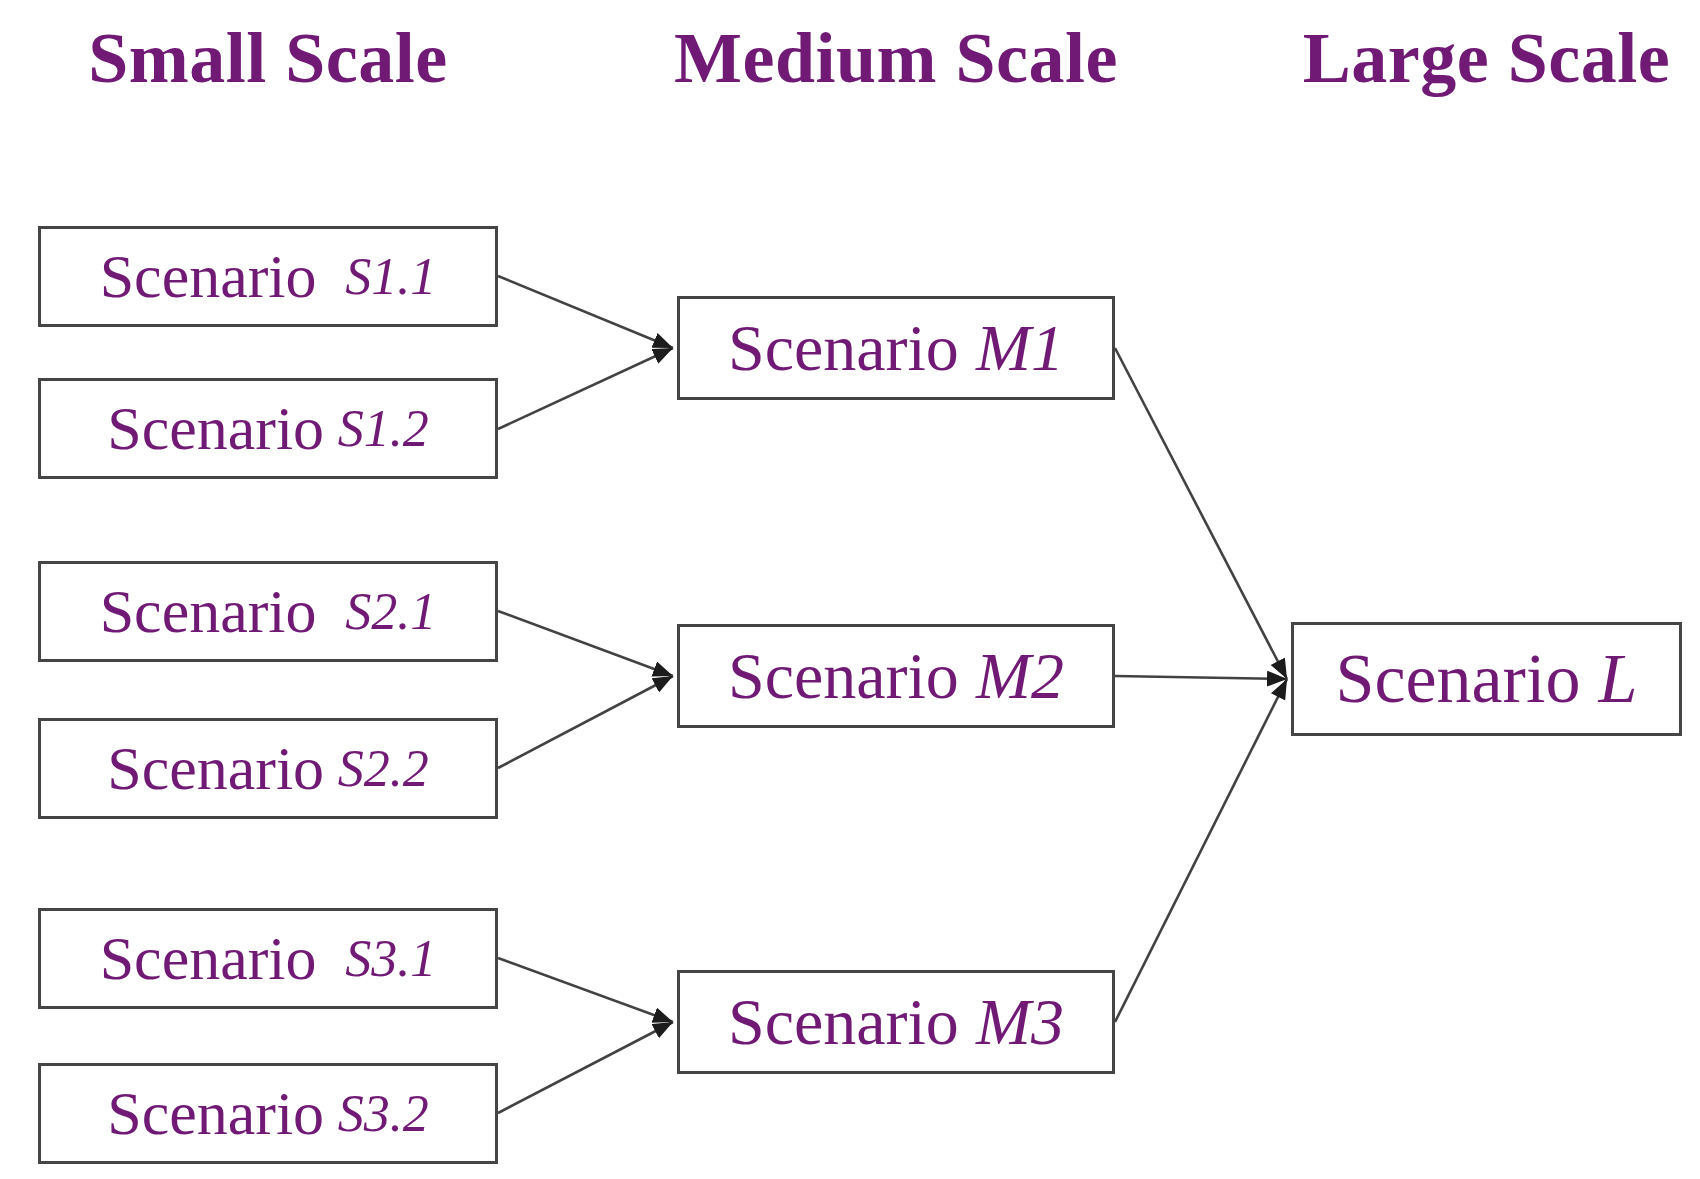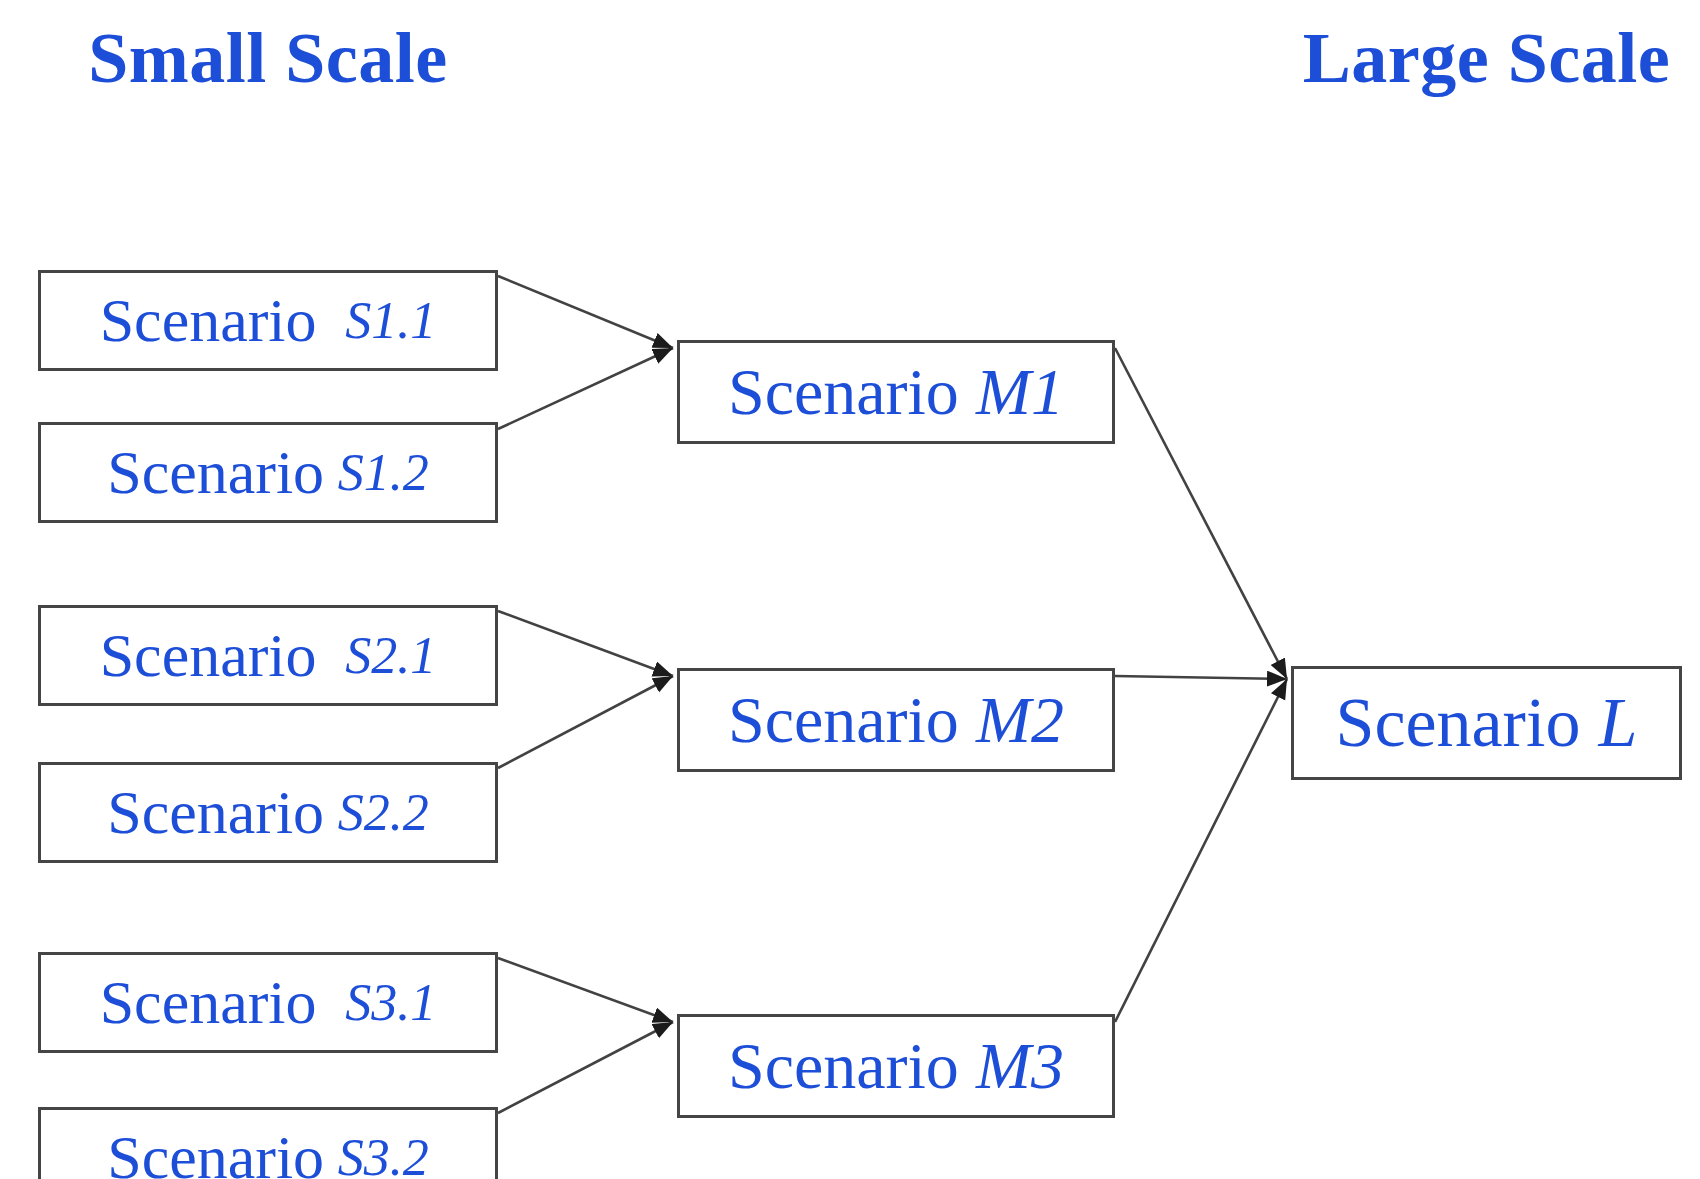--- a/index.html
+++ b/index.html
@@ -6,21 +6,21 @@
     margin: 0;
     padding: 0;
     background: #ffffff;
   }
   .canvas {
     position: relative;
     width: 1700px;
     height: 1179px;
     background: #ffffff;
     font-family: "Liberation Serif", "DejaVu Serif", serif;
-    color: #1d4ed8;
+    color: #701a75;
     overflow: hidden;
   }
   .edges {
     position: absolute;
     left: 0;
     top: 0;
     width: 1700px;
     height: 1179px;
   }
   .edges line {
@@ -44,21 +44,20 @@
   .hdr-large  { left: 1291px; width: 391px; font-family: Liberation Serif, serif; }
   .node {
     position: absolute;
     background: #ffffff;
     border: 3px solid #454545;
     box-sizing: border-box;
     display: flex;
     align-items: center;
     justify-content: center;
     white-space: nowrap;
-    margin-top: 44px;
   }
   .node .code { margin-left: 0.26em; font-style: italic; }
   .node.gap-wide .code { margin-left: 0.55em; }
   .node-s {
     left: 38px;
     width: 460px;
     height: 101px;
     font-size: 62px;
   }
   .node-s .code { font-size: 0.84em; }
@@ -101,20 +100,21 @@
     <line x1="498" y1="611" x2="673" y2="676" marker-end="url(#arrow)"></line>
     <line x1="498" y1="768" x2="673" y2="676" marker-end="url(#arrow)"></line>
     <line x1="498" y1="958" x2="673" y2="1022" marker-end="url(#arrow)"></line>
     <line x1="498" y1="1113" x2="673" y2="1022" marker-end="url(#arrow)"></line>
     <line x1="1115" y1="348" x2="1287" y2="679" marker-end="url(#arrow)"></line>
     <line x1="1115" y1="676" x2="1287" y2="679" marker-end="url(#arrow)"></line>
     <line x1="1115" y1="1022" x2="1287" y2="679" marker-end="url(#arrow)"></line>
   </svg>
 
   <div class="hdr hdr-small">Small Scale</div>
+  <div class="hdr hdr-medium">Medium Scale</div>
   <div class="hdr hdr-large">Large Scale</div>
 
   <div class="node node-s s1-1 gap-wide">
     <span class="nm">Scenario</span>
     <span class="code">S1.1</span>
   </div>
   <div class="node node-s s1-2">
     <span class="nm">Scenario</span>
     <span class="code">S1.2</span>
   </div>

